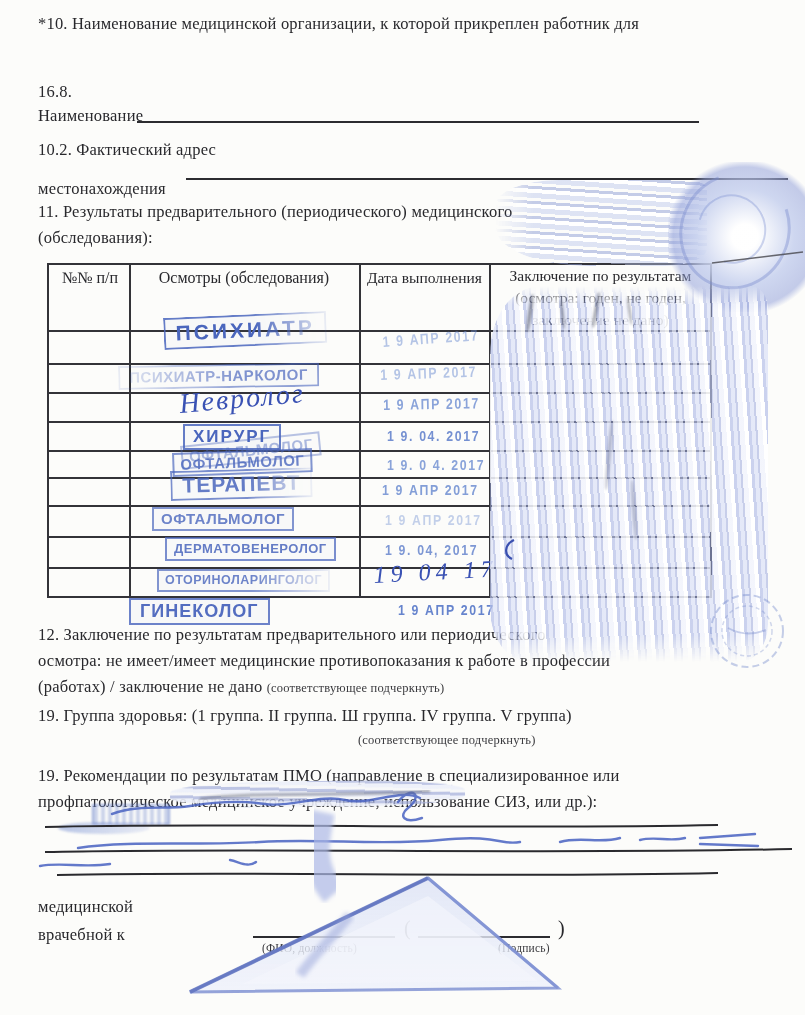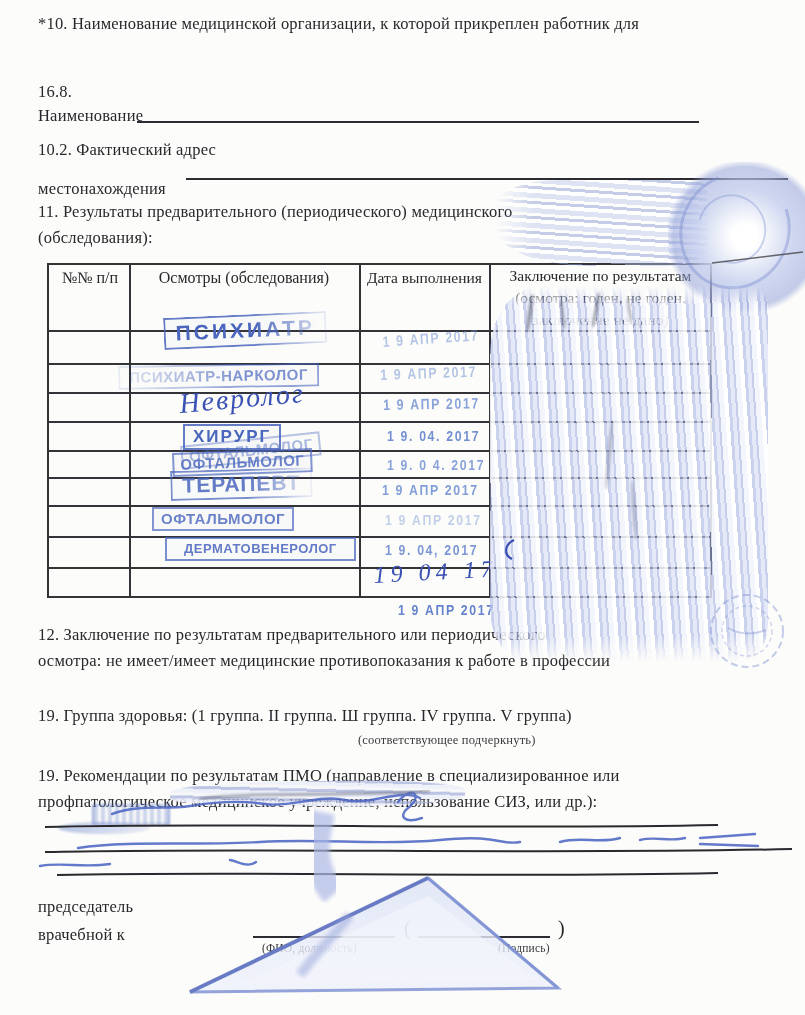--- a/index.html
+++ b/index.html
@@ -69,43 +69,46 @@
   </div>
 
   <div class="stamp fade-r" style="left:163px;top:318px;font-size:21px;letter-spacing:3px;padding:3px 10px;transform:rotate(-2.5deg)">ПСИХИАТР</div>
   <div class="stamp fade-l" style="left:118px;top:366px;font-size:15px;letter-spacing:.5px;padding:2px 9px;transform:rotate(-1deg);opacity:.7">ПСИХИАТР-НАРКОЛОГ</div>
   <div class="hand" style="left:178px;top:388px;font-size:28px;letter-spacing:2px;transform:rotate(-5deg)">Невролог</div>
   <div class="stamp" style="left:183px;top:424px;font-size:17px;letter-spacing:2px;padding:2px 8px">ХИРУРГ</div>
   <div class="stamp" style="left:180px;top:446px;font-size:15px;letter-spacing:.5px;padding:2px 6px;transform:rotate(-6deg);opacity:.45">ОФТАЛЬМОЛОГ</div>
   <div class="stamp" style="left:172px;top:453px;font-size:15px;letter-spacing:.5px;padding:2px 6px;transform:rotate(-2deg);opacity:.8">ОФТАЛЬМОЛОГ</div>
   <div class="stamp fade-r" style="left:170px;top:471px;font-size:21px;letter-spacing:1px;padding:2px 10px;transform:rotate(-1.5deg);opacity:.85">ТЕРАПЕВТ</div>
   <div class="stamp" style="left:152px;top:507px;font-size:15px;letter-spacing:.5px;padding:2px 7px;opacity:.8">ОФТАЛЬМОЛОГ</div>
-  <div class="stamp" style="left:165px;top:537px;font-size:13px;letter-spacing:.5px;padding:3px 17px;opacity:.85">ДЕРМАТОВЕНЕРОЛОГ</div>
+  <div class="stamp" style="left:165px;top:537px;font-size:13px;letter-spacing:.5px;padding:3px 7px;opacity:.85">ДЕРМАТОВЕНЕРОЛОГ</div>
+  <div class="stamp fade-r" style="left:157px;top:569px;font-size:12.5px;letter-spacing:.5px;padding:3px 6px;opacity:.8">ОТОРИНОЛАРИНГОЛОГ</div>
+  <div class="stamp" style="left:129px;top:598px;font-size:18px;letter-spacing:1px;padding:2px 9px;opacity:.95">ГИНЕКОЛОГ</div>
 
   <div class="datestamp" style="left:382px;top:333px;transform:rotate(-4deg) scaleX(.82);opacity:.5">1 9 АПР 2017</div>
   <div class="datestamp" style="left:380px;top:366px;transform:rotate(-2deg) scaleX(.82);opacity:.5">1 9 АПР 2017</div>
   <div class="datestamp" style="left:383px;top:396px;transform:rotate(-1deg) scaleX(.82);opacity:.8">1 9 АПР 2017</div>
   <div class="datestamp" style="left:387px;top:427px;transform:scaleX(.82);opacity:.85;color:#5e7ecb">1 9. 04. 2017</div>
   <div class="datestamp" style="left:387px;top:456px;transform:scaleX(.82);opacity:.8">1 9. 0 4. 2017</div>
   <div class="datestamp" style="left:382px;top:481px;transform:scaleX(.82);opacity:.85">1 9 АПР 2017</div>
   <div class="datestamp" style="left:385px;top:511px;transform:scaleX(.82);opacity:.4">1 9 АПР 2017</div>
   <div class="datestamp" style="left:385px;top:541px;transform:scaleX(.82);opacity:.8;color:#5e7ecb">1 9. 04, 2017</div>
   <div class="hand" style="left:373px;top:562px;font-size:24px;letter-spacing:5px;transform:rotate(-3deg)">19 04 17</div>
   <div class="datestamp" style="left:398px;top:601px;transform:scaleX(.82);opacity:.95;color:#5e7ecb">1 9 АПР 2017</div>
 
   <div class="t" style="left:38px;top:625px">12.  Заключение по результатам предварительного или периодического</div>
   <div class="t" style="left:38px;top:651px">осмотра: не имеет/имеет медицинские противопоказания к работе в профессии</div>
+  <div class="t" style="left:38px;top:677px"><span>(работах) / заключение не дано </span><span class="t small" style="position:static">(соответствующее подчеркнуть)</span></div>
 
   <div class="t" style="left:38px;top:706px">19.    Группа здоровья: (1 группа. II группа. Ш группа. IV группа. V группа)</div>
   <div class="t small" style="left:358px;top:733px">(соответствующее подчеркнуть)</div>
 
   <div class="t" style="left:38px;top:766px">19.    Рекомендации по результатам ПМО (направление в специализированное или</div>
   <div class="t" style="left:38px;top:792px">профпатологическое медицинское учреждение, использование СИЗ, или др.):</div>
 
-  <div class="t" style="left:38px;top:897px">председатель</div>
+  <div class="t" style="left:38px;top:897px">медицинской</div>
   <div class="t" style="left:38px;top:925px">врачебной к</div>
   <div class="uline" style="left:253px;top:936px;width:142px;height:1.5px"></div>
   <div class="t" style="left:404px;top:916px;font-size:20px">(</div>
   <div class="uline" style="left:418px;top:936px;width:132px;height:1.5px"></div>
   <div class="t" style="left:558px;top:916px;font-size:20px">)</div>
   <div class="t small" style="left:262px;top:942px;font-size:11.5px">(ФИО, должность)</div>
   <div class="t small" style="left:498px;top:942px;font-size:11.5px">(Подпись)</div>
 
   <div class="smear" style="left:495px;top:180px;width:212px;height:86px;filter:blur(.5px);border-radius:30% 10% 20% 45%;
               background:repeating-linear-gradient(184deg, rgba(173,186,228,0) 0 3px, rgba(140,156,212,.5) 3px 6px, rgba(255,255,255,.92) 6px 10px, rgba(186,198,236,.45) 10px 15px);

